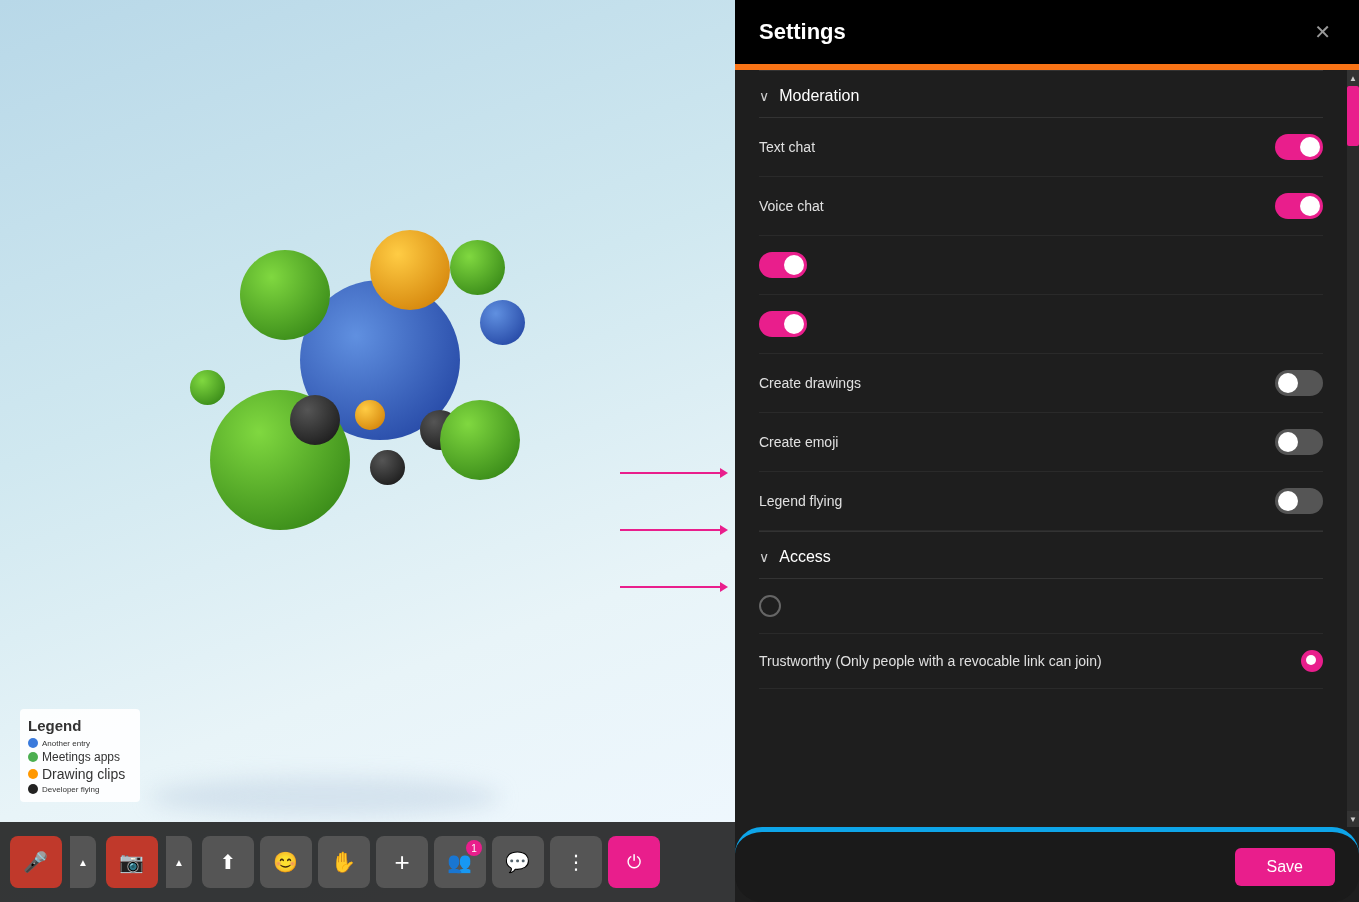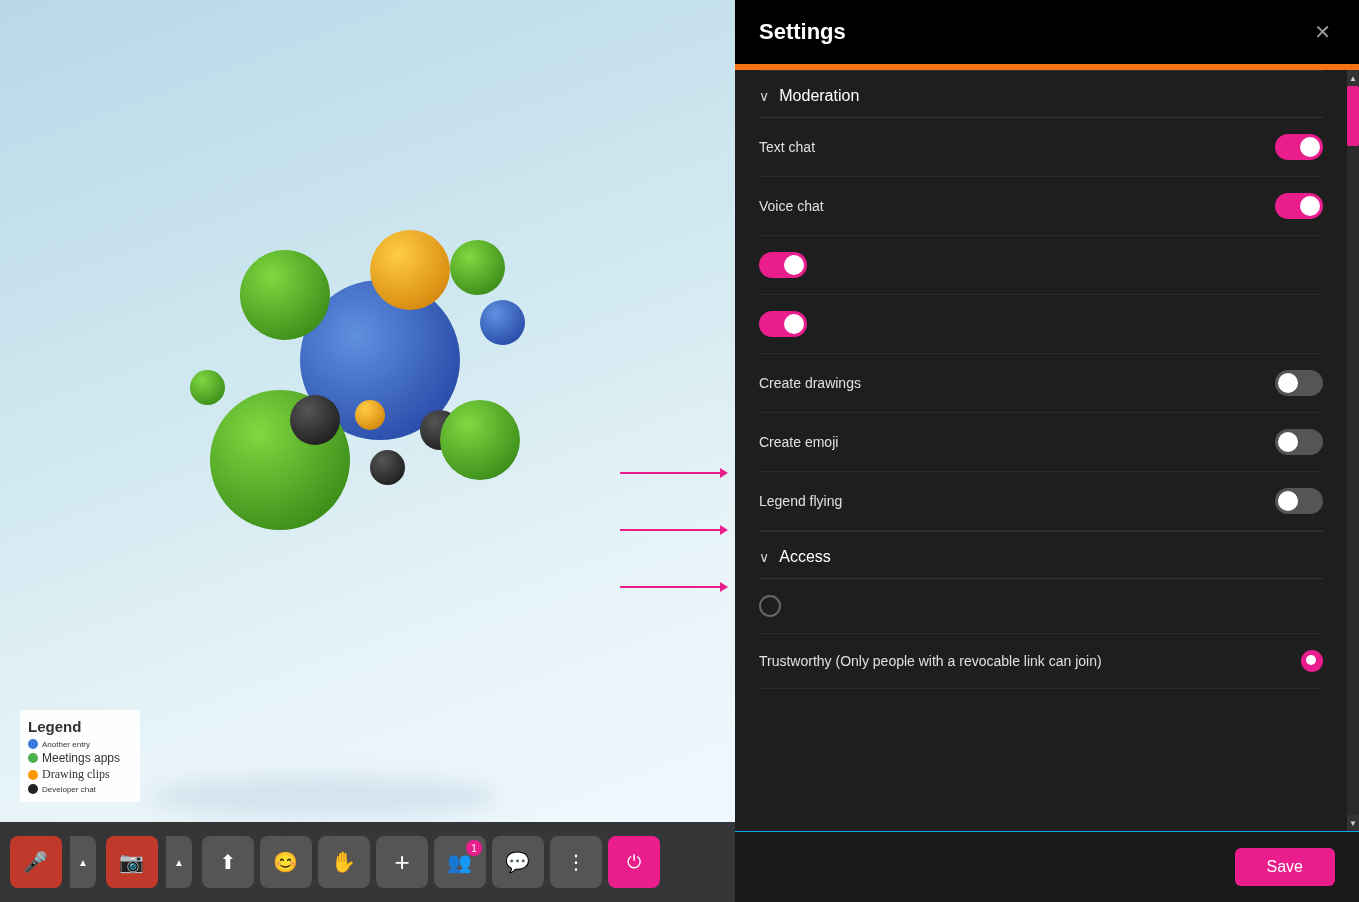--- a/index.html
+++ b/index.html
@@ -299,22 +299,23 @@
       background: white;
       border-radius: 50%;
     }
 
     
     .save-bar {
       padding: 16px 24px;
       background: #1a1a1a;
       display: flex;
       justify-content: flex-end;
-      border-top: 1px solid #0ea5e9;
-      flex-shrink: 0;
+      border-top: 5px solid #0ea5e9;
+      flex-shrink: 0;
+      border-radius: 27px;
     }
 
     .save-btn {
       background: #e91e8c;
       color: white;
       border: none;
       border-radius: 6px;
       padding: 10px 32px;
       font-size: 16px;
       font-weight: 500;
@@ -370,25 +371,25 @@
     <div style="display:flex;align-items:center;gap:4px;margin-bottom:2px;">
       <div style="width:10px;height:10px;background:#3a7adc;border-radius:50%;"></div>
       <span style="font-size:8px;">Another entry</span>
     </div>
     <div style="display:flex;align-items:center;gap:4px;margin-bottom:2px;">
       <div style="width:10px;height:10px;background:#4caf50;border-radius:50%;"></div>
       <span style="font-size:12px;">Meetings apps</span>
     </div>
     <div style="display:flex;align-items:center;gap:4px;margin-bottom:2px;">
       <div style="width:10px;height:10px;background:#ff9800;border-radius:50%;"></div>
-      <span style="font-size:12px;font-family:Liberation Serif, serif;">Drawing clips</span>
+      <span style="font-size:14px;">Drawing clips</span>
     </div>
     <div style="display:flex;align-items:center;gap:4px;">
       <div style="width:10px;height:10px;background:#222;border-radius:50%;"></div>
-      <span style="font-size:8px;">Developer chat</span>
+      <span style="font-size:8px;">Developer flying</span>
     </div>
   </div>
 
   <div class="arrow-annotation" style="position:absolute;top:468px;left:620px;">
     <div class="arrow-line" style="width:100px;"></div>
     <div class="arrow-head"></div>
   </div>
   <div class="arrow-annotation" style="position:absolute;top:525px;left:620px;">
     <div class="arrow-line" style="width:100px;"></div>
     <div class="arrow-head"></div>

